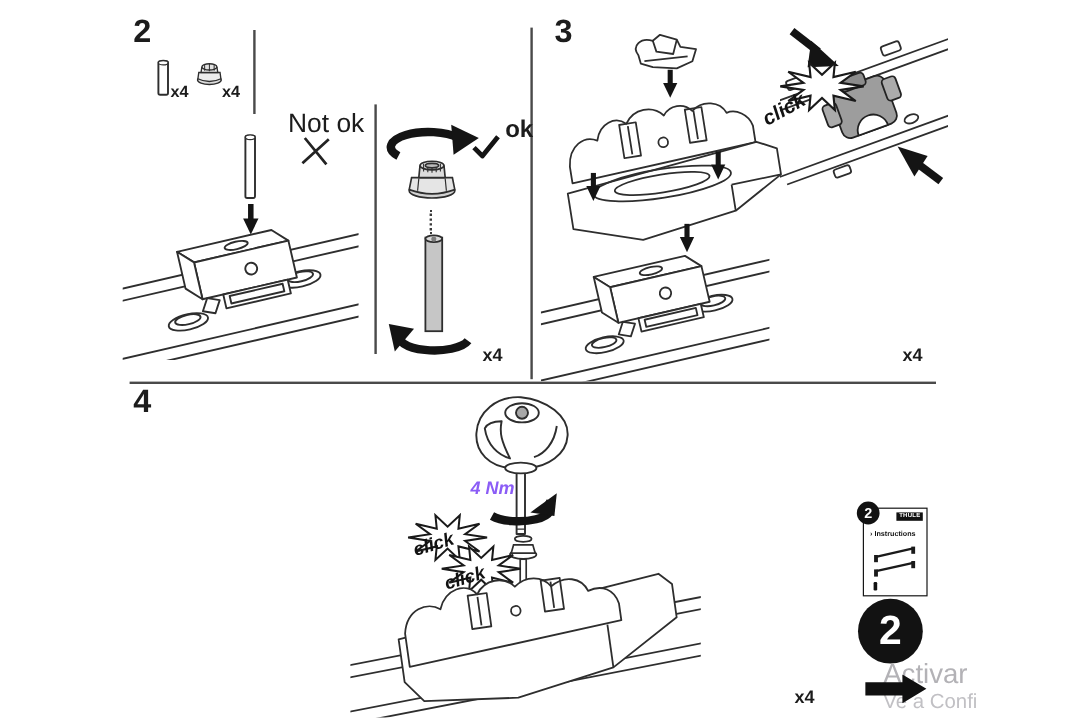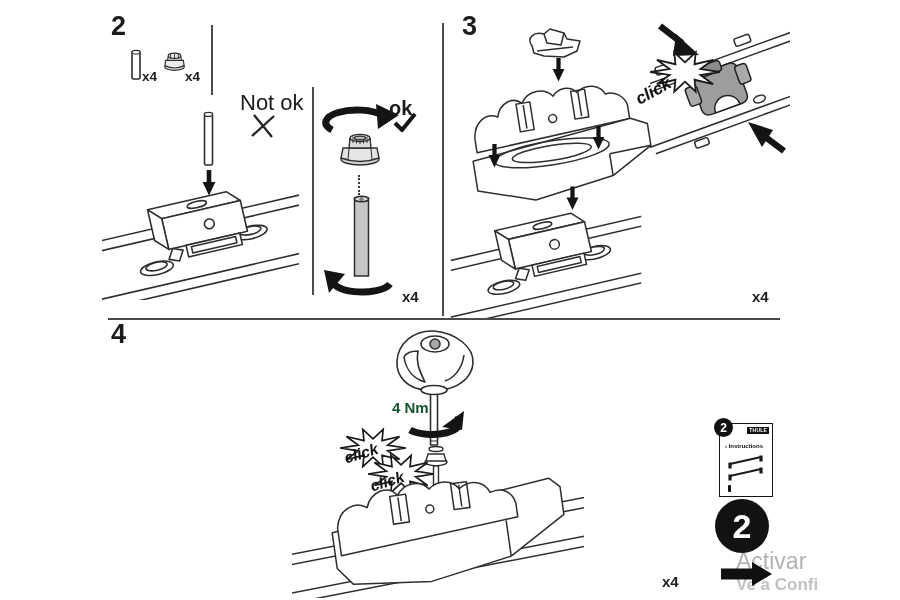--- a/index.html
+++ b/index.html
@@ -3,38 +3,38 @@
 <meta charset="utf-8">
 <style>
   html,body{margin:0;padding:0;background:#fff;}
   #stage{position:relative;width:900px;height:600px;background:#ffffff;overflow:hidden;
          font-family:"Liberation Sans",sans-serif;color:#1d1d1d;}
   .abs{position:absolute;}
   .stepnum{font-size:27px;font-weight:bold;color:#1c1c1c;line-height:1;letter-spacing:0;}
   .qty{font-size:15px;font-weight:bold;color:#1c1c1c;line-height:1;}
   .qty-sm{font-size:13.5px;font-weight:bold;color:#1c1c1c;line-height:1;}
   .biglabel{font-size:22px;font-weight:normal;line-height:1;color:#1c1c1c;}
-  .oklabel{font-size:20px;font-weight:bold;line-height:1;color:#1c1c1c;}
-  .torque{font-size:15px;font-weight:bold;color:#14532d;line-height:1;}
+  .oklabel{font-size:20px;font-weight:bold;line-height:1;color:#1c1c1c;margin-left:32px;}
+  .torque{font-size:15px;font-weight:bold;color:#8b5cf6;line-height:1;font-style:italic;}
   .divider{background:#4a4a4a;}
   .v{width:1.5px;}
   .h{height:1.5px;}
   .dotted{width:0;border-left:2px dotted #3a3a3a;}
   .card{box-sizing:border-box;width:54px;height:74px;border:1.6px solid #161616;background:#fff;}
   .card-circle{position:absolute;left:-6px;top:-6px;width:19px;height:19px;border-radius:50%;
                background:#121212;color:#fff;font-size:12px;font-weight:bold;
                display:flex;align-items:center;justify-content:center;}
   .card-brand{position:absolute;right:3px;top:3px;background:#121212;color:#fff;
               font-size:5px;font-weight:bold;padding:1px 2px;letter-spacing:.2px;line-height:1;}
   .card-title{position:absolute;left:5px;top:19px;font-size:6px;font-weight:bold;color:#111;line-height:1;}
   .card-mark{position:absolute;left:8px;bottom:4px;width:3px;height:7px;background:#121212;border-radius:1px;}
   .big-circle{width:54px;height:54px;border-radius:50%;background:#121212;color:#fff;
               display:flex;align-items:center;justify-content:center;font-size:34px;font-weight:800;}
   .wm1{font-size:23px;color:#b3b2b6;font-weight:400;line-height:1;z-index:1;}
-  .wm2{font-size:17px;color:#c1c0c4;font-weight:700;line-height:1;z-index:1;}
+  .wm2{font-size:17px;color:#c1c0c4;font-weight:400;line-height:1;z-index:1;}
   .clicktxt{font-family:"Liberation Sans",sans-serif;font-style:italic;font-weight:bold;fill:#121212;}
 </style>
 </head>
 <body>
 
 <div id="stage">
 
   <svg width="0" height="0" style="position:absolute">
     <defs>
       <symbol id="sym-arrow" viewBox="0 0 14 26">

